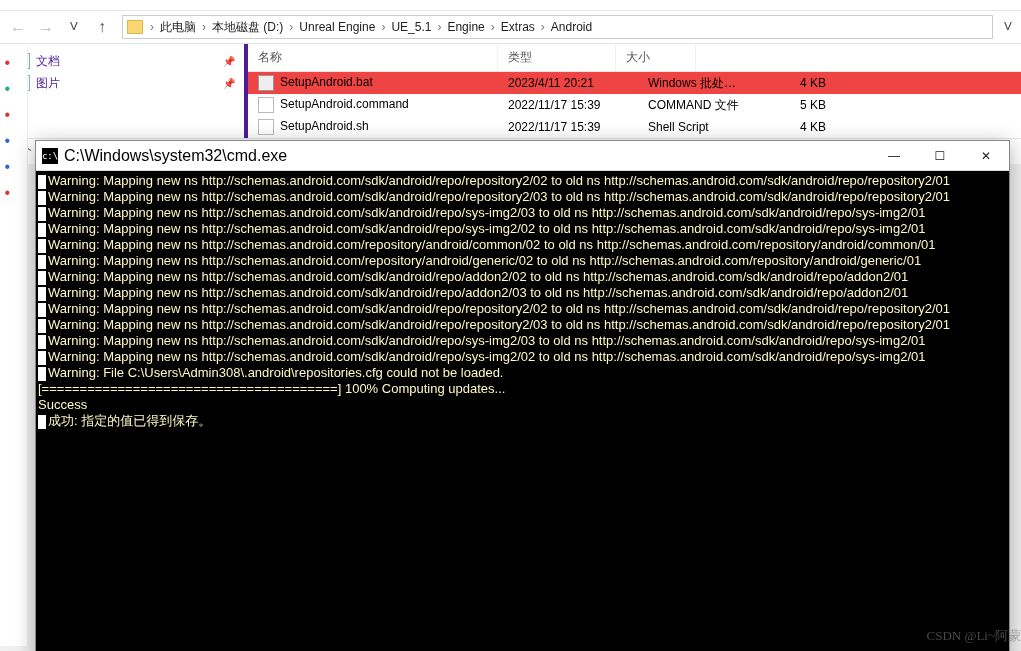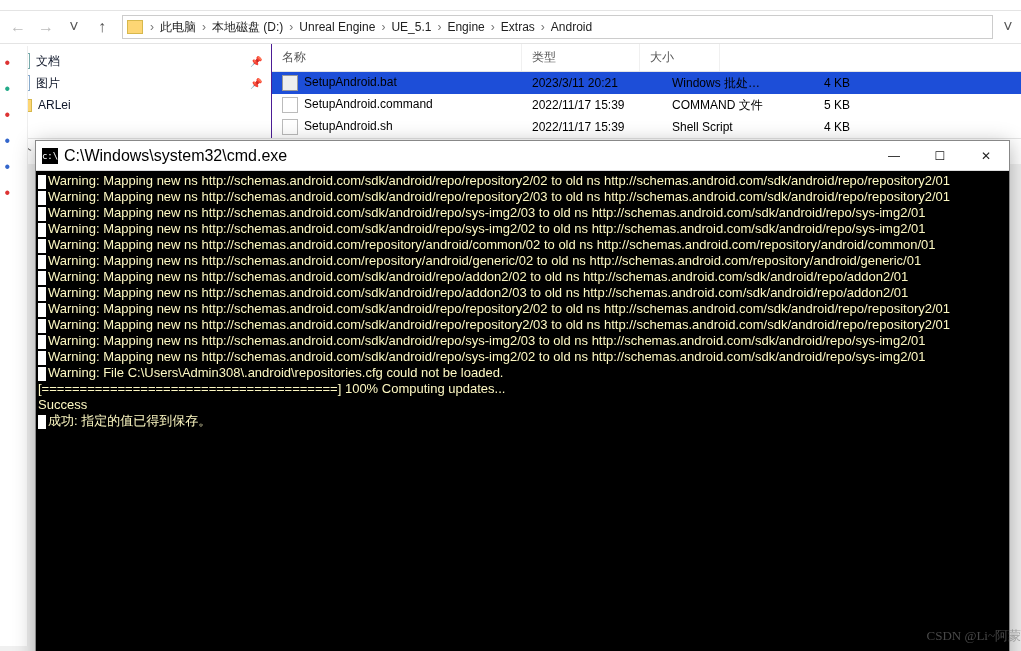--- a/index.html
+++ b/index.html
@@ -10,33 +10,33 @@
 .addressbar { display: flex; align-items: center; height: 34px; border-top: 1px solid #e4e4e4; border-bottom: 1px solid #e4e4e4; padding: 0 4px; }
 .navbtn { width: 24px; height: 24px; display:flex; align-items:center; justify-content:center; color:#555; margin:0 2px; }
 .navbtn.disabled { color:#bbb; }
 .crumb-box { flex:1; display:flex; align-items:center; height:24px; margin:0 6px; border:1px solid #ccc; background:#fff; padding:0 4px; font-size:12px; color:#222; }
 .crumb-box .folder-ico { width:16px; height:14px; background:#fdd674; border:1px solid #d7b84c; margin-right:4px; }
 .crumb { padding:0 3px; }
 .sep { padding:0 3px; color:#777; }
 .crumb-expand { width:18px; text-align:center; color:#555; }
 
 .body-split { display:flex; }
-.tree { width:272px; border-right:1px solid #4c1d95; padding:6px 8px; font-size:12px; color:#0f172a; }
+.tree { width:248px; border-right:4px solid #4c1d95; padding:6px 8px; font-size:12px; color:#4c1d95; }
 .tree-row { display:flex; align-items:center; height:22px; gap:6px; padding-left:8px; }
 .tree-row.pinned::after { content:"📌"; font-size:10px; color:#888; margin-left:auto; }
 .icon-folder { width:16px; height:13px; background:#fdd674; border:1px solid #d7b84c; }
 .icon-doc { width:14px; height:16px; background:#fff; border:1px solid #7aa; }
 .icon-pic { width:14px; height:16px; background:#fff; border:1px solid #8ac; }
 
 .filelist { flex:1; font-size:12px; }
 .fl-head { display:flex; height:28px; border-bottom:1px solid #e4e4e4; color:#555; }
 .fl-col { display:flex; align-items:center; padding:0 10px; border-right:1px solid #f0f0f0; }
 .c-name { width:250px; } .c-date { width:140px; } .c-type { width:118px; } .c-size { width:80px; text-align:left; }
 .fl-row { display:flex; height:22px; align-items:center; }
-.fl-row.sel { background:#1d4ed8; }
+.fl-row.sel { background:#ef4444; }
 .fl-cell { padding:0 10px; overflow:hidden; text-overflow:ellipsis; white-space:nowrap; }
 .fl-ico { display:inline-block; width:16px; height:16px; background:#fff; border:1px solid #bbb; margin-right:6px; vertical-align:middle; }
 .fl-ico.bat { border-color:#999; background:#eee; }
 .c-size.fl-cell { text-align:right; }
 .footer { padding:4px 10px; font-size:12px; color:#555; border-top:1px solid #e4e4e4; }
 
 .leftstrip { position:absolute; left:0; top:46px; width:28px; height:600px; background:#fff; border-right:1px solid #eee; }
 .ls-icon { width:18px; height:18px; margin:8px auto; display:block; }
 .ls-red { color:#d33; } .ls-green{color:#2a8;} .ls-blue{color:#36c;}
 
@@ -75,35 +75,31 @@
   <div class="body-split">
     <div class="tree" id="tree">
         <div class="tree-row pinned">
           <span class="icon-doc"></span>
           <span>文档</span>
         </div>
         <div class="tree-row pinned">
           <span class="icon-pic"></span>
           <span>图片</span>
         </div>
-        <div class="tree-row">
-          <span class="icon-folder"></span>
-          <span>ARLei</span>
-        </div>
       </div>
     <div class="filelist">
       <div class="fl-head">
         <div class="fl-col c-name">名称</div>
         <div class="fl-col c-type">类型</div>
         <div class="fl-col c-size">大小</div>
       </div>
       <div id="rows">
           <div class="fl-row sel">
             <div class="fl-cell c-name"><span class="fl-ico bat"></span>SetupAndroid.bat</div>
-            <div class="fl-cell c-date">2023/3/11 20:21</div>
+            <div class="fl-cell c-date">2023/4/11 20:21</div>
             <div class="fl-cell c-type">Windows 批处理…</div>
             <div class="fl-cell c-size">4 KB</div>
           </div>
           <div class="fl-row">
             <div class="fl-cell c-name"><span class="fl-ico file"></span>SetupAndroid.command</div>
             <div class="fl-cell c-date">2022/11/17 15:39</div>
             <div class="fl-cell c-type">COMMAND 文件</div>
             <div class="fl-cell c-size">5 KB</div>
           </div>
           <div class="fl-row">

